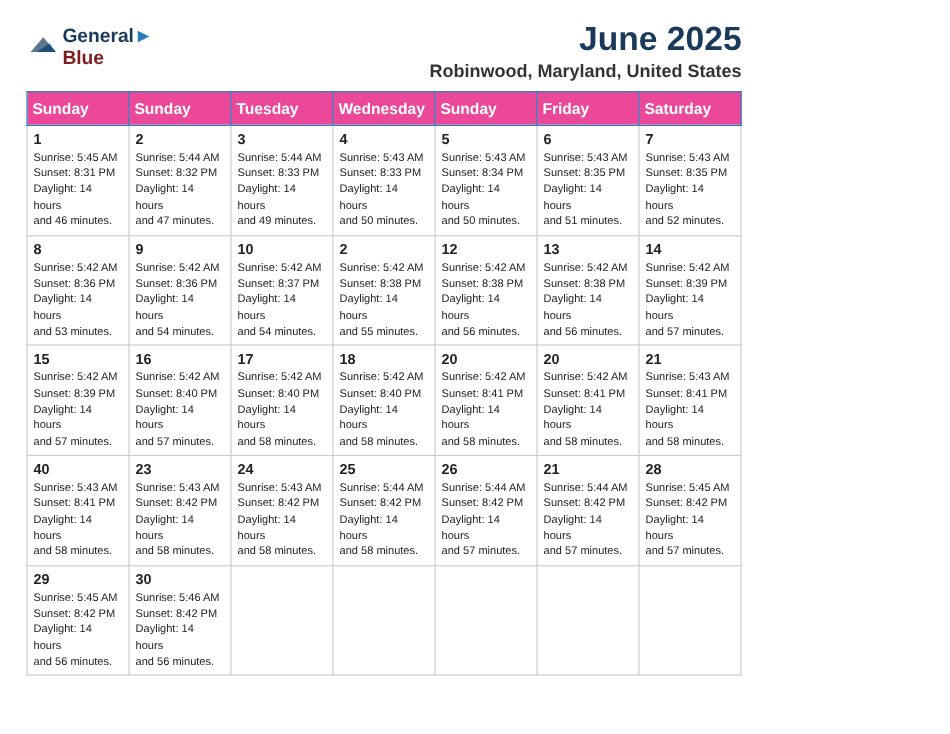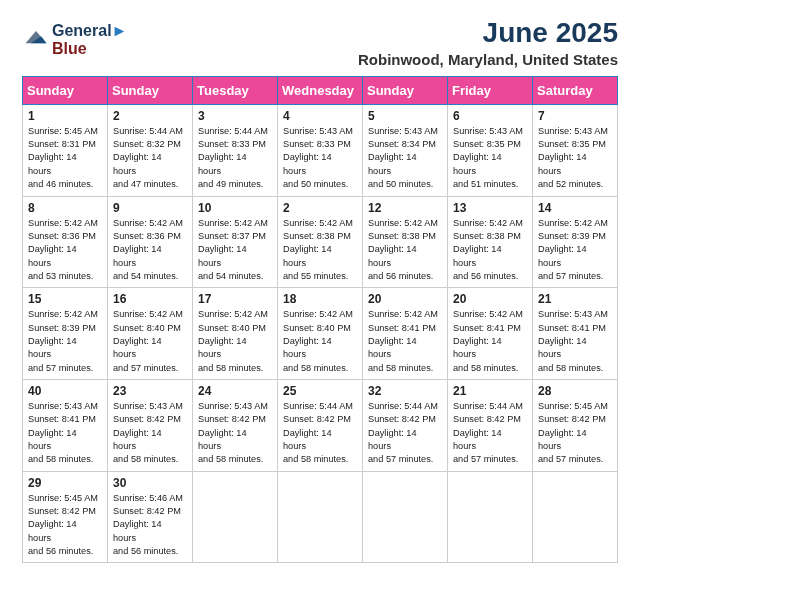--- a/index.html
+++ b/index.html
@@ -226,21 +226,21 @@
           </td>
           <td>
             <span class="day-num">24</span>
 <div class="day-info">Sunrise: 5:43 AM<br>Sunset: 8:42 PM<br>Daylight: 14 hours<br>and 58 minutes.</div>
           </td>
           <td>
             <span class="day-num">25</span>
 <div class="day-info">Sunrise: 5:44 AM<br>Sunset: 8:42 PM<br>Daylight: 14 hours<br>and 58 minutes.</div>
           </td>
           <td>
-            <span class="day-num">32</span>
+            <span class="day-num">26</span>
 <div class="day-info">Sunrise: 5:44 AM<br>Sunset: 8:42 PM<br>Daylight: 14 hours<br>and 57 minutes.</div>
           </td>
           <td>
             <span class="day-num">21</span>
 <div class="day-info">Sunrise: 5:44 AM<br>Sunset: 8:42 PM<br>Daylight: 14 hours<br>and 57 minutes.</div>
           </td>
           <td>
             <span class="day-num">28</span>
 <div class="day-info">Sunrise: 5:45 AM<br>Sunset: 8:42 PM<br>Daylight: 14 hours<br>and 57 minutes.</div>
           </td>

